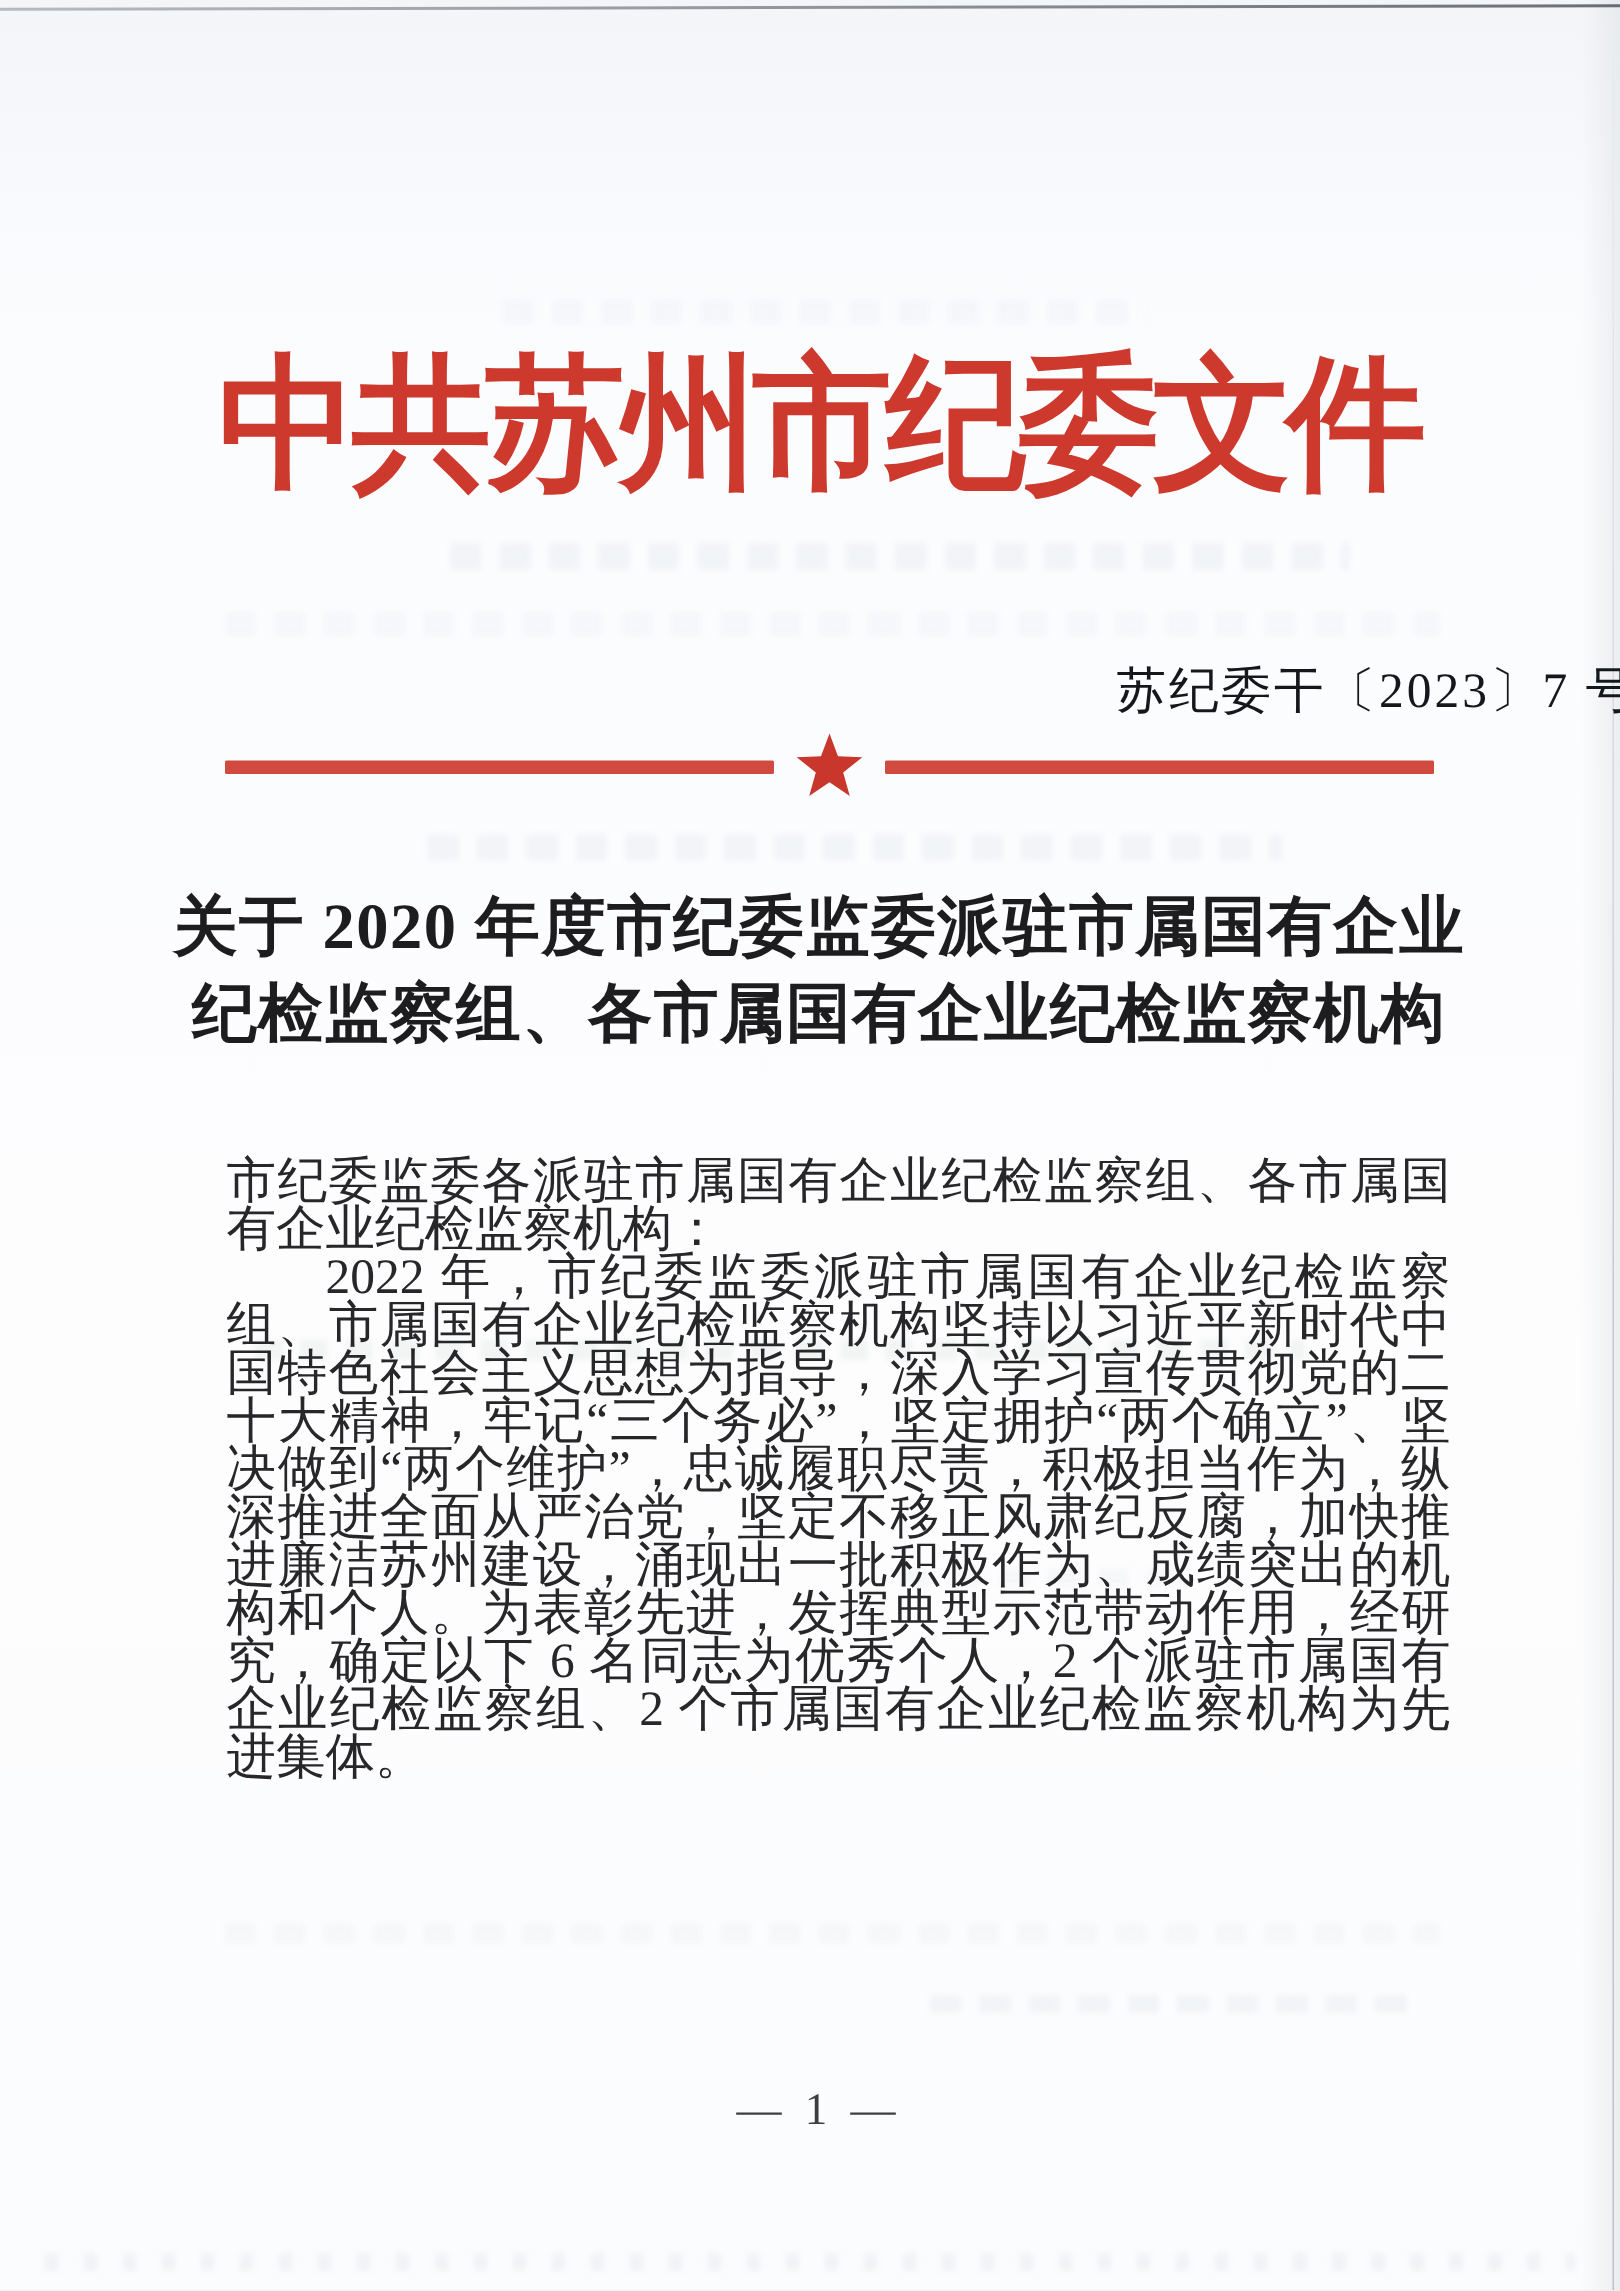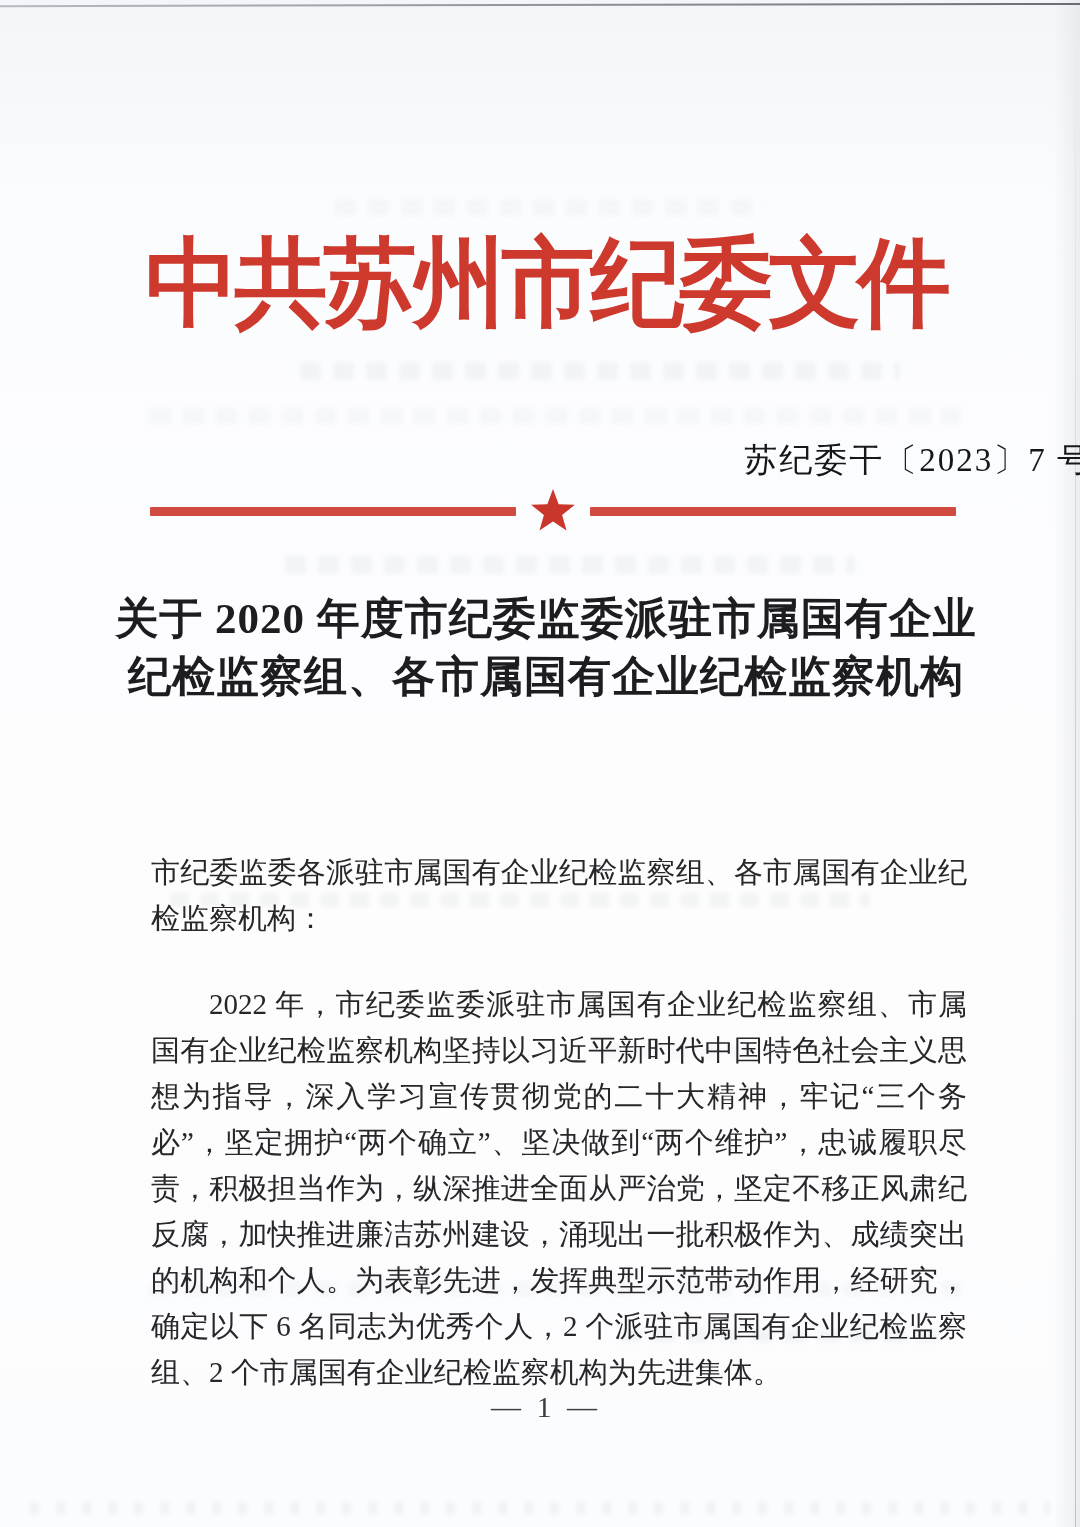--- a/index.html
+++ b/index.html
@@ -46,27 +46,27 @@
   }
   .rule-seg{flex:1;height:9px;background:var(--rule-red,#d04a40);border-radius:1px;}
   .rule-star{width:48px;height:50px;margin:0 13px;flex:0 0 auto;}
   .doc-title{
     position:absolute;top:590px;left:0;width:100%;
     text-align:center;color:var(--title-ink,#1d1d1f);
     font-size:43px;line-height:58px;font-weight:700;
     letter-spacing:1px;
   }
   .body-block{
-    position:absolute;top:849px;left:151px;width:816px;
+    position:absolute;top:772px;left:151px;width:816px;
     color:var(--body-ink,#27272a);
-    font-size:29px;line-height:46px;
+    font-size:33px;line-height:32px;
     text-align:justify;text-justify:inter-ideograph;
   }
   .body-block p{margin:0;}
-  .body-block p.indent{text-indent:2em;margin-top:40px;}
+  .body-block p.indent{text-indent:2em;}
   .page-number{
     position:absolute;top:1390px;left:0;width:100%;
     text-align:center;font-size:30px;color:#3c3f42;letter-spacing:4px;
   }
 </style>
 </head>
 <body>
 
 <div class="page">
 

